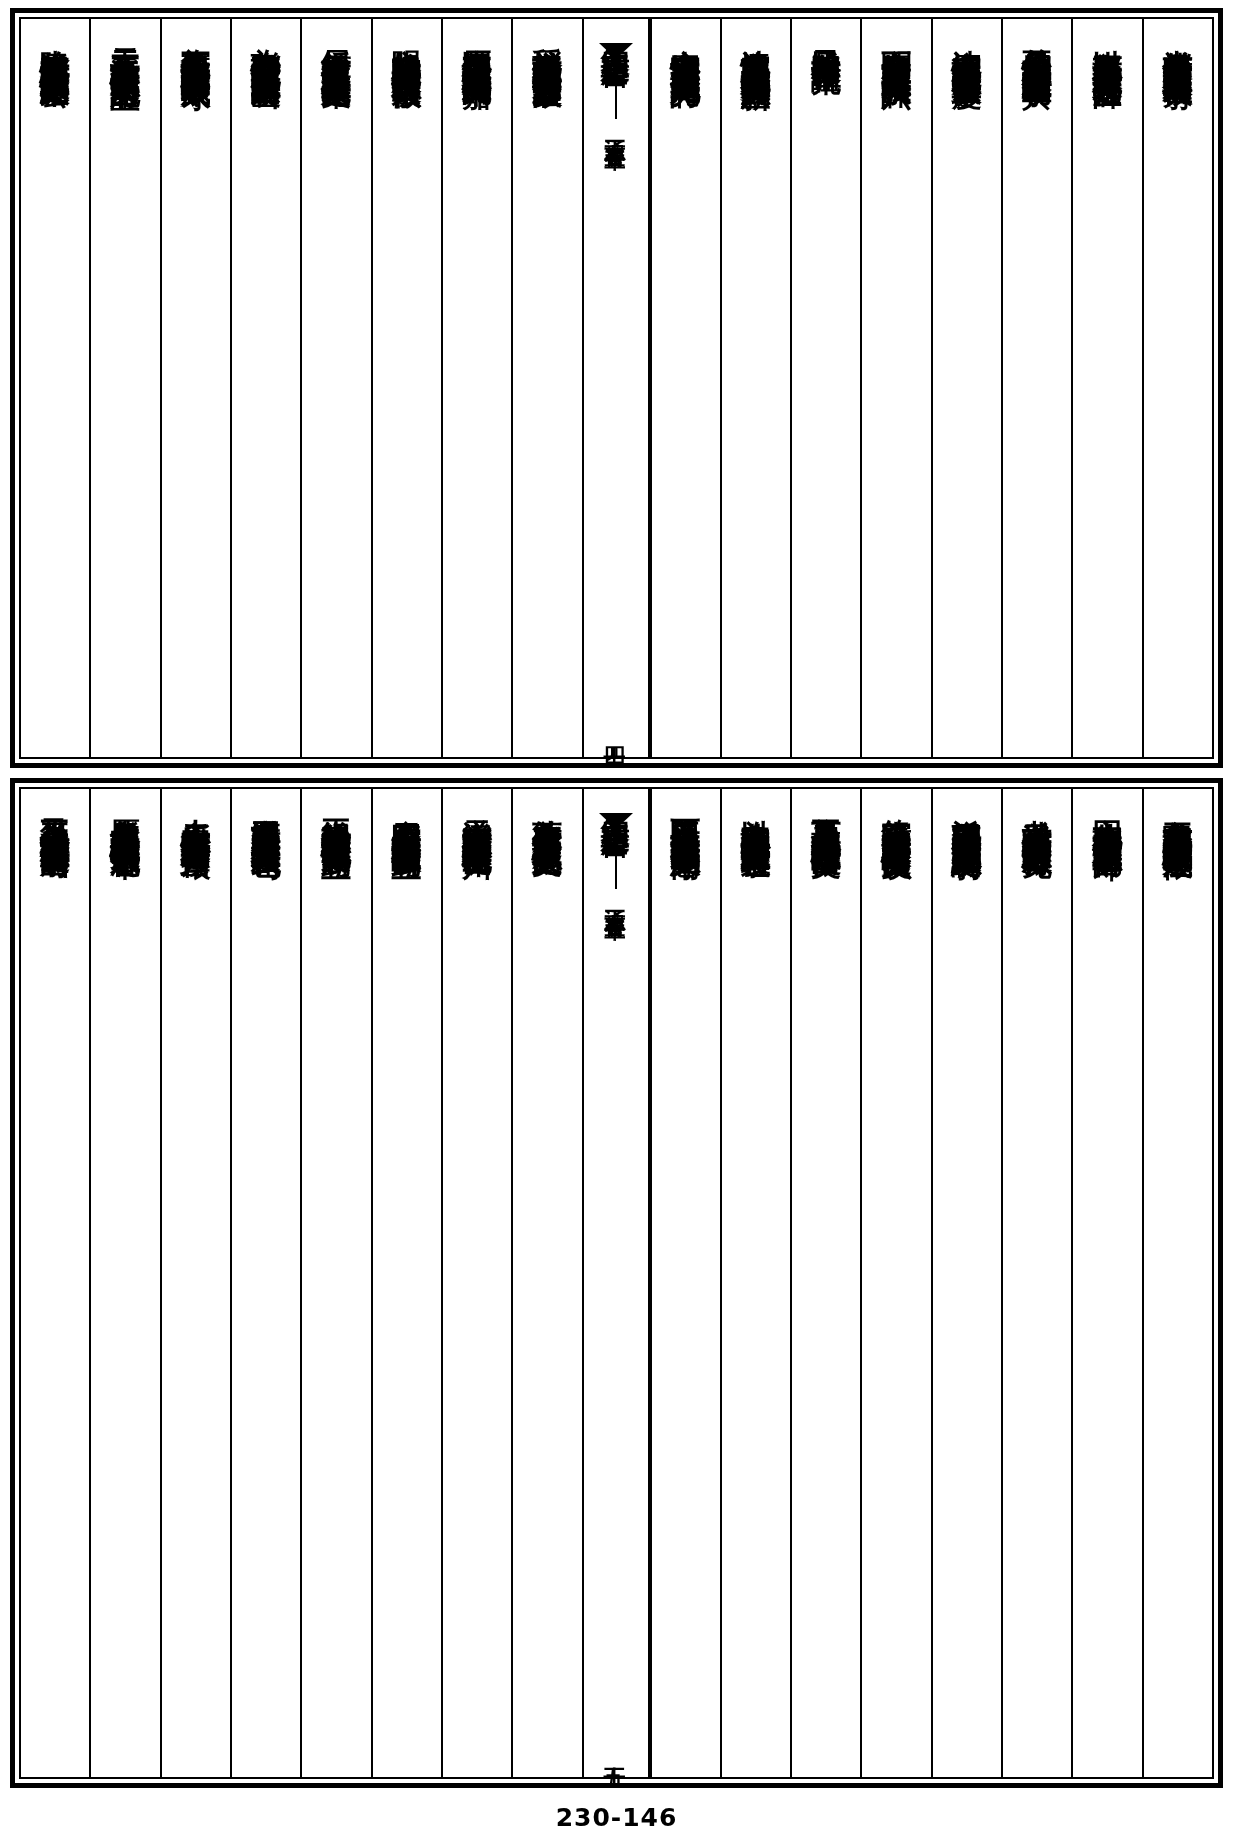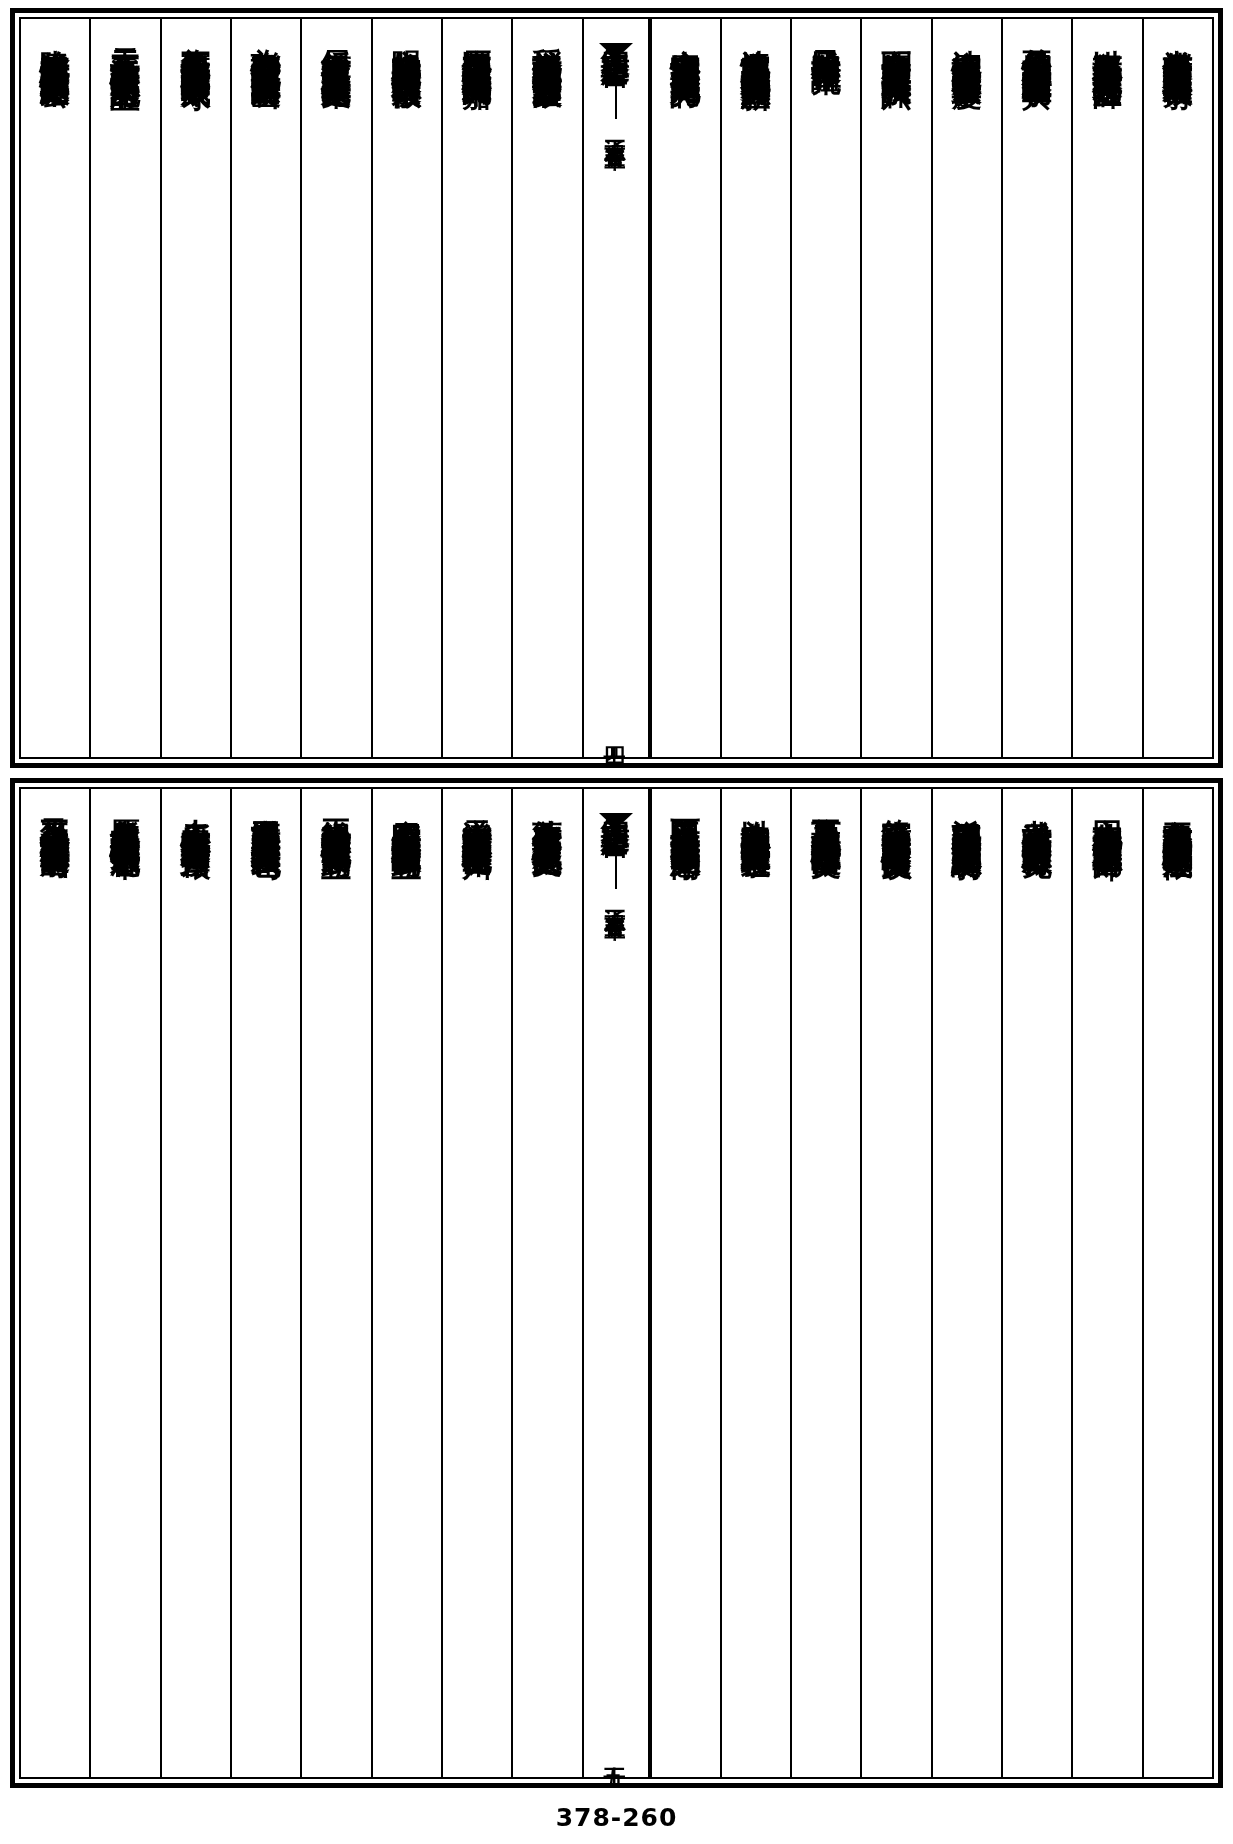--- a/index.html
+++ b/index.html
@@ -261,15 +261,15 @@
       <div class="col">
           <div class="vtext">歷代相承異於邊州或置或罷既物情不悅容虧化本</div>
         </div>
       <div class="col">
           <div class="vtext">又不從三年子尚移鎮會稽遷撫軍長史行府事時凶</div>
         </div>
 
     </div>
   </div>
 
-  <div class="footer">378-260</div>
+  <div class="footer">230-146</div>
 
 </div>
 
 </body></html>

